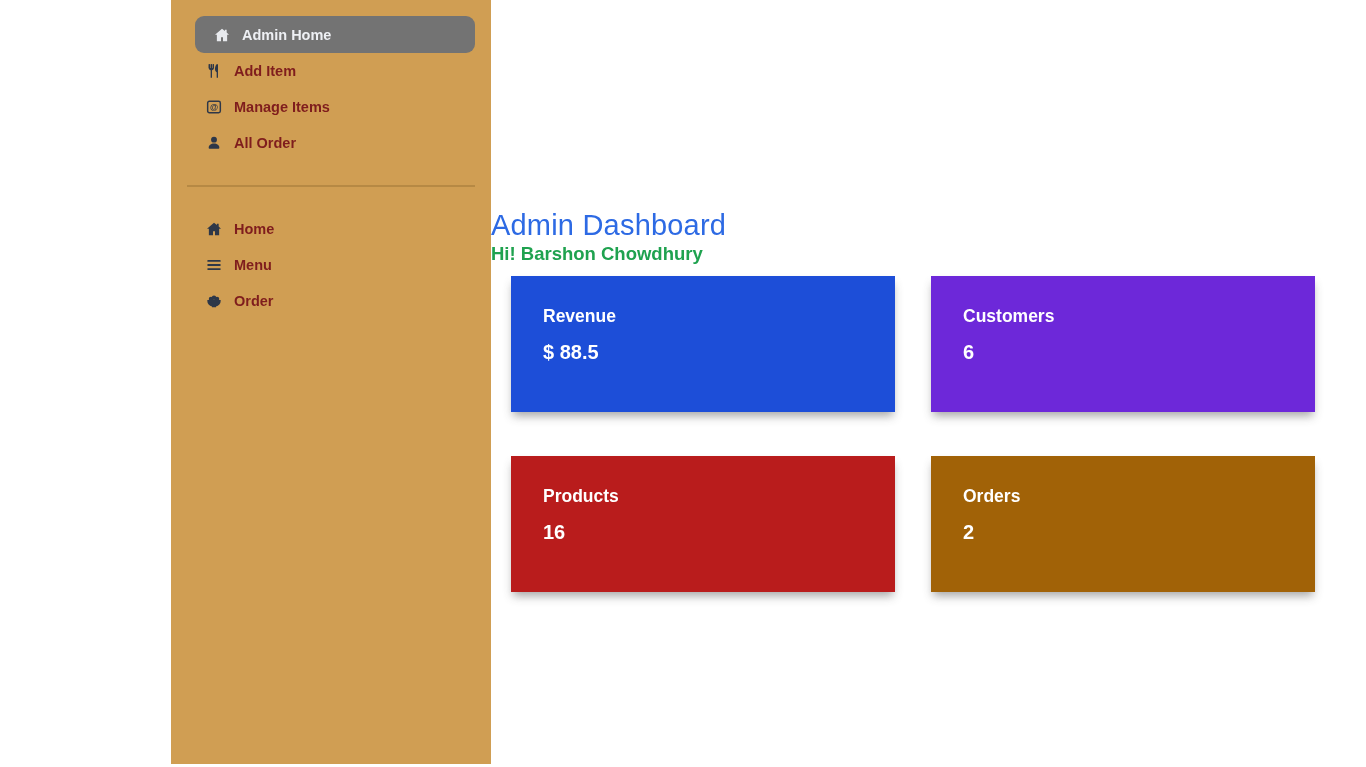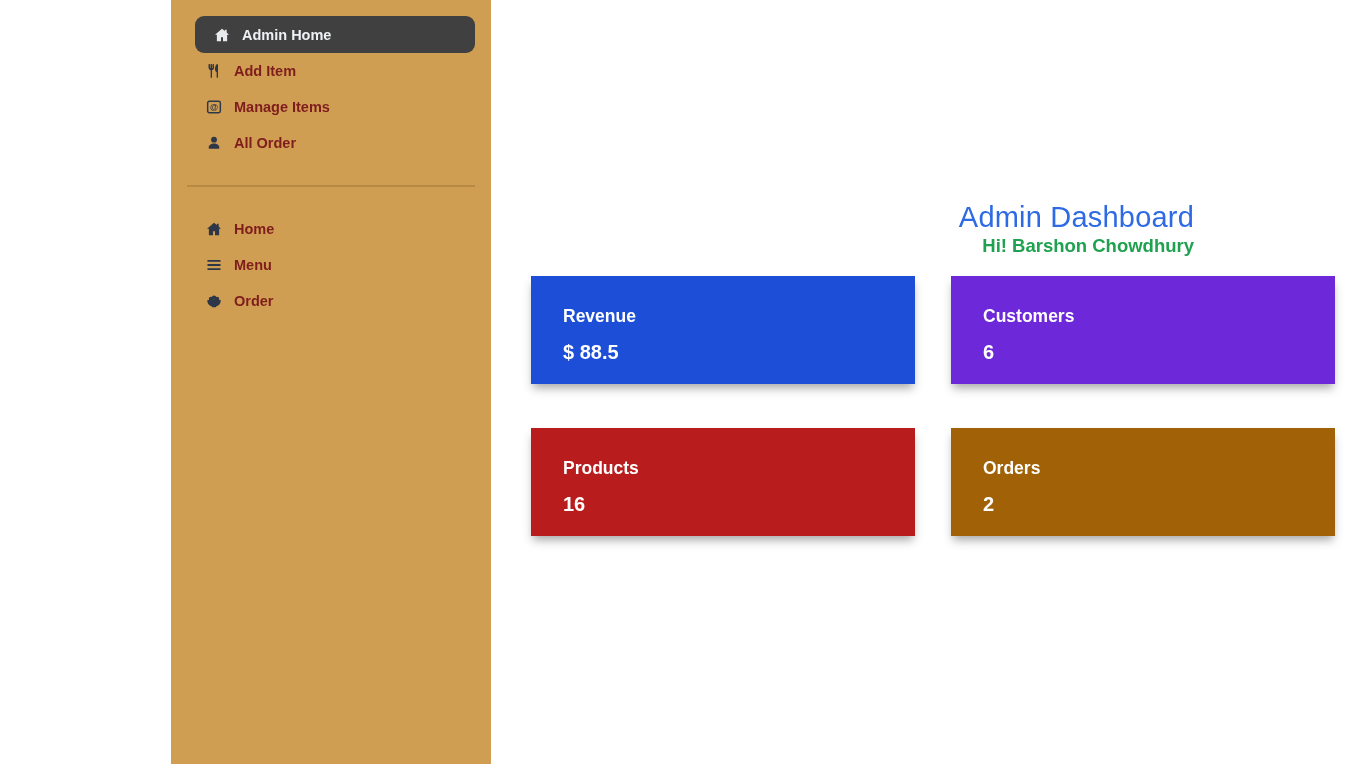--- a/index.html
+++ b/index.html
@@ -14,40 +14,40 @@
     padding-left: 18px; cursor: pointer; color: #7f1d1d; font-size: 14.5px; font-weight: 700; }
   .nav-item .ico { width: 17px; height: 17px; display: inline-flex; align-items: center;
     justify-content: center; margin-right: 12px; flex: 0 0 17px; }
   .nav-item .ico svg { width: 16px; height: 16px; fill: #2d3748; }
   .nav-item.active { height: 37px; border-radius: 9px; color: #eef0f4; }
   .nav-item.active .ico svg { fill: #e8eaee; }
   .side-divider { border: none; border-top: 2px solid rgba(90, 62, 20, 0.22);
     margin: 24px 16px 24px 16px; }
 
   
-  .main-head { position: absolute; left: 491px; top: 201px; width: 703px; text-align: right; }
+  .main-head { position: absolute; left: 491px; top: 209px; width: 703px; text-align: left; }
   .main-title { font-size: 29px; font-weight: 500; color: #2d6ae4; letter-spacing: 0.2px; }
   .main-greeting { margin-top: 1px; font-size: 18.5px; font-weight: 700; color: #1fa24f; }
 
   
   .cards { position: absolute; left: 511px; top: 276px; width: 804px;
     display: grid; grid-template-columns: 384px 384px; grid-column-gap: 36px; grid-row-gap: 44px; }
-  .stat-card { width: 384px; height: 108px; color: #ffffff; padding: 30px 0 0 32px;
-    box-shadow: 0 6px 9px -2px rgba(60, 60, 60, 0.45); margin-left: 20px; }
+  .stat-card { width: 384px; height: 136px; color: #ffffff; padding: 30px 0 0 32px;
+    box-shadow: 0 6px 9px -2px rgba(60, 60, 60, 0.45); }
   .stat-label { font-size: 17.5px; font-weight: 700; }
   .stat-value { font-size: 20px; font-weight: 700; margin-top: 14px; }
 </style>
 </head>
 <body>
 
 <div class="stage">
 
   <nav class="sidebar" style="background-color: rgb(208, 158, 83);">
 
-    <div class="nav-item active" style="background-color: #404040; margin-left: 24px;">
+    <div class="nav-item active" style="background-color: #737373; margin-left: 24px;">
       <span class="ico">
         <svg viewBox="0 0 24 24">
             <path d="M12 2.5 1.5 11.6h2.8v9.9h6.2v-6.3h3v6.3h6.2v-9.9h2.8L19 8.2V4h-2.6v1.9L12 2.5z"></path>
           </svg>
       </span>
       <span>Admin Home</span>
     </div>
 
     <div class="nav-item">
       <span class="ico">

